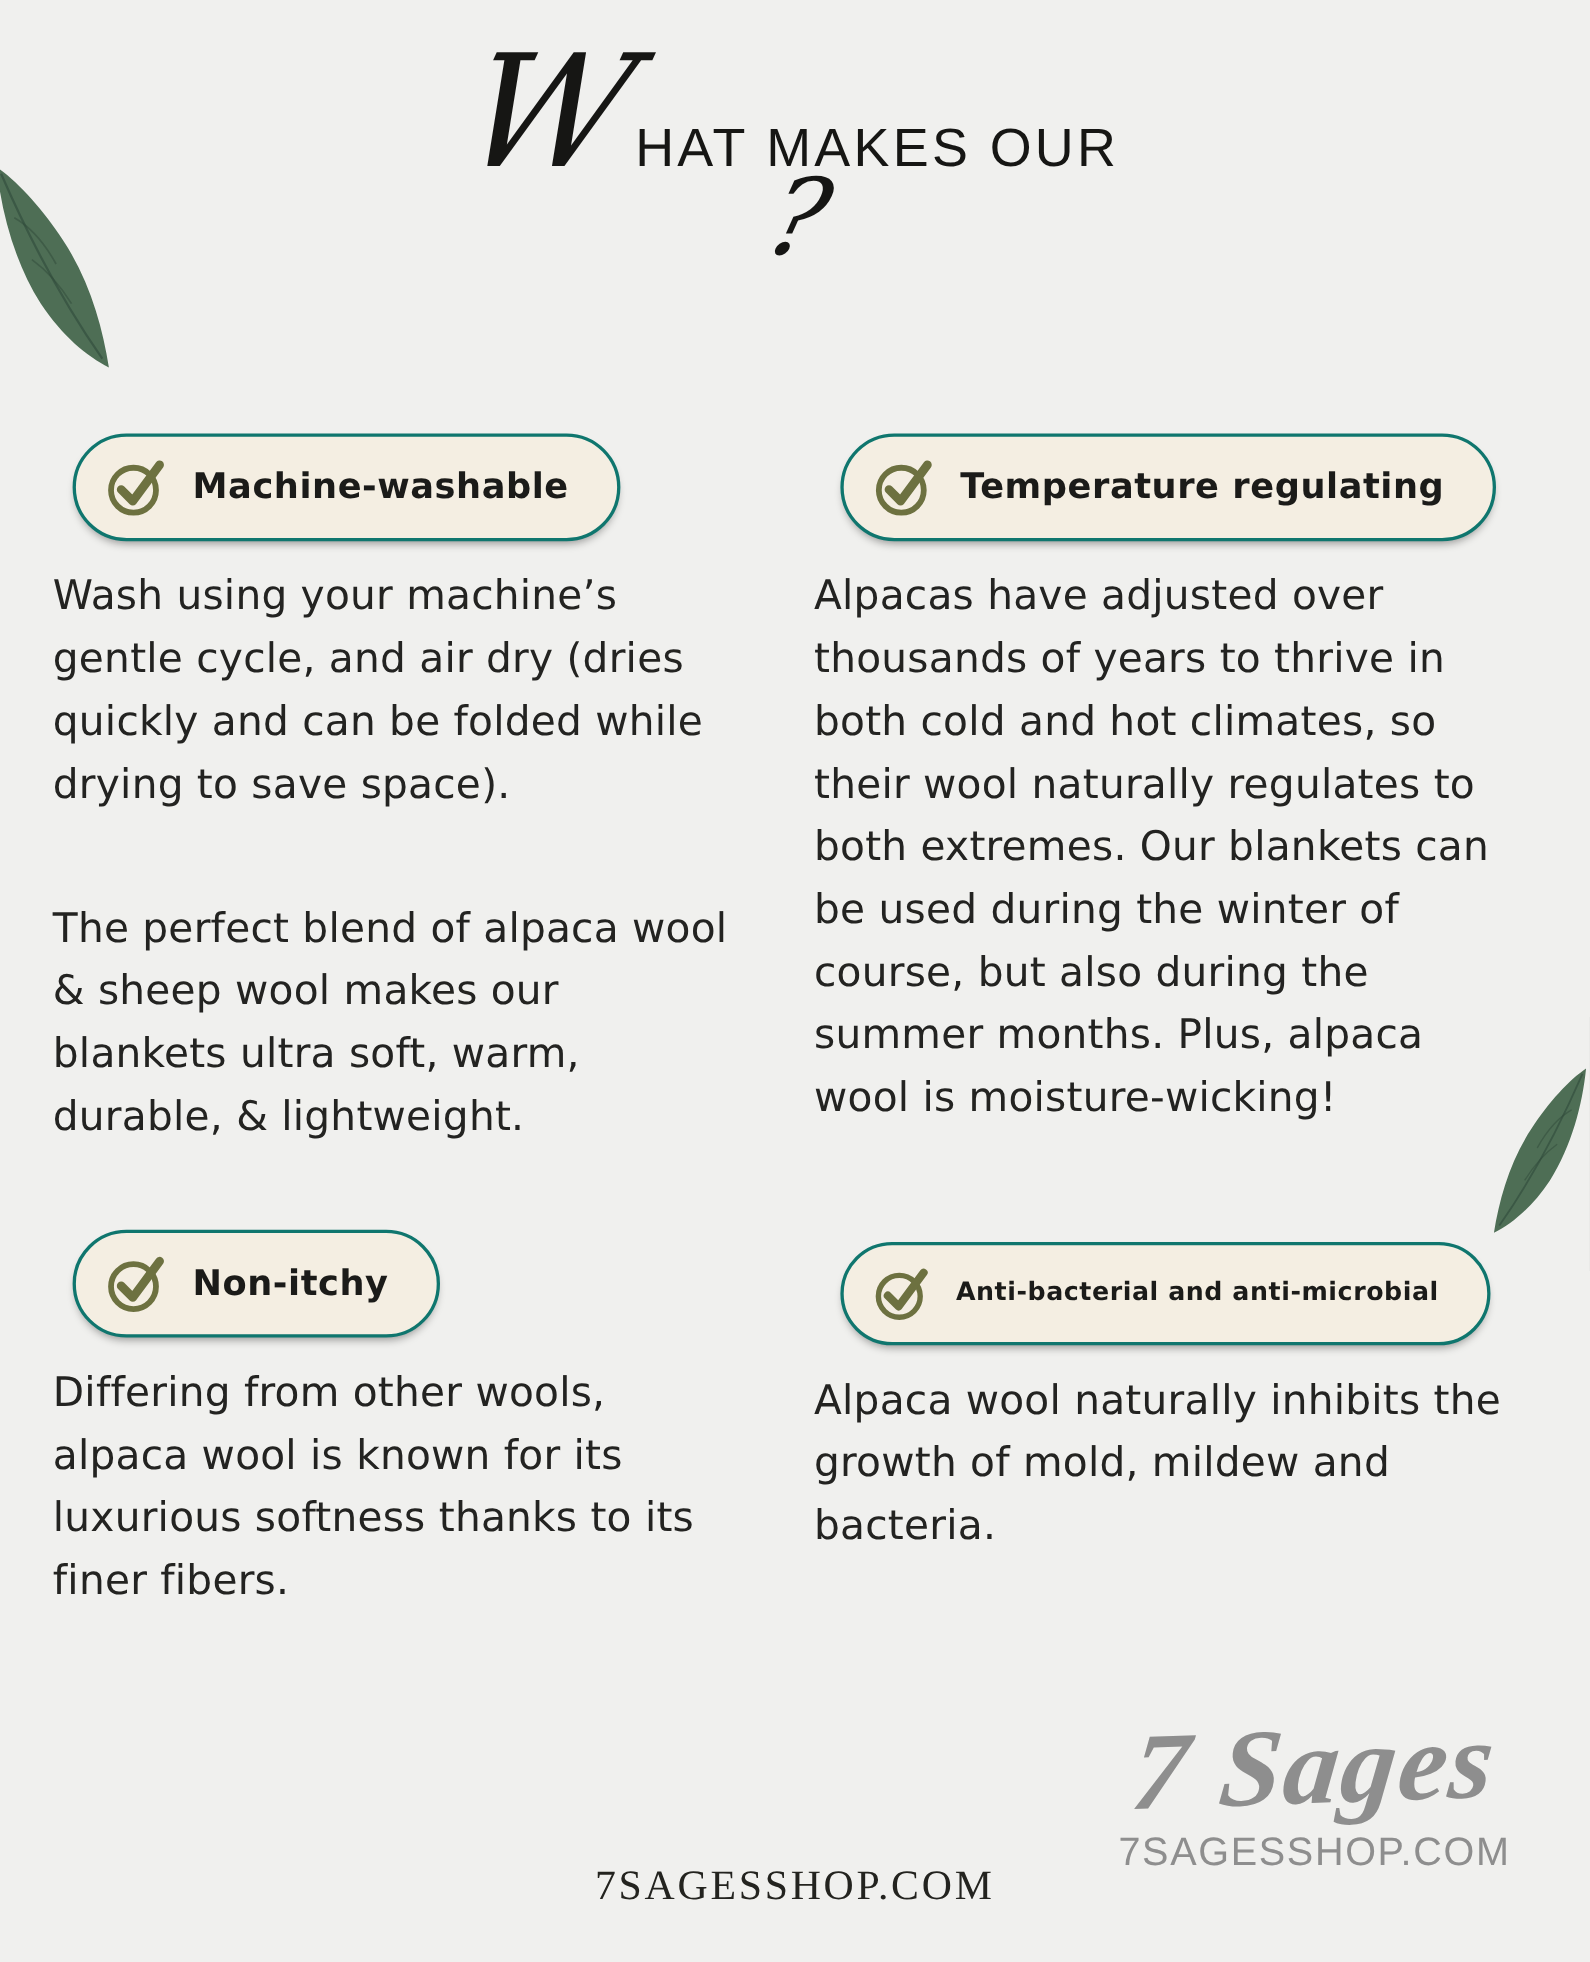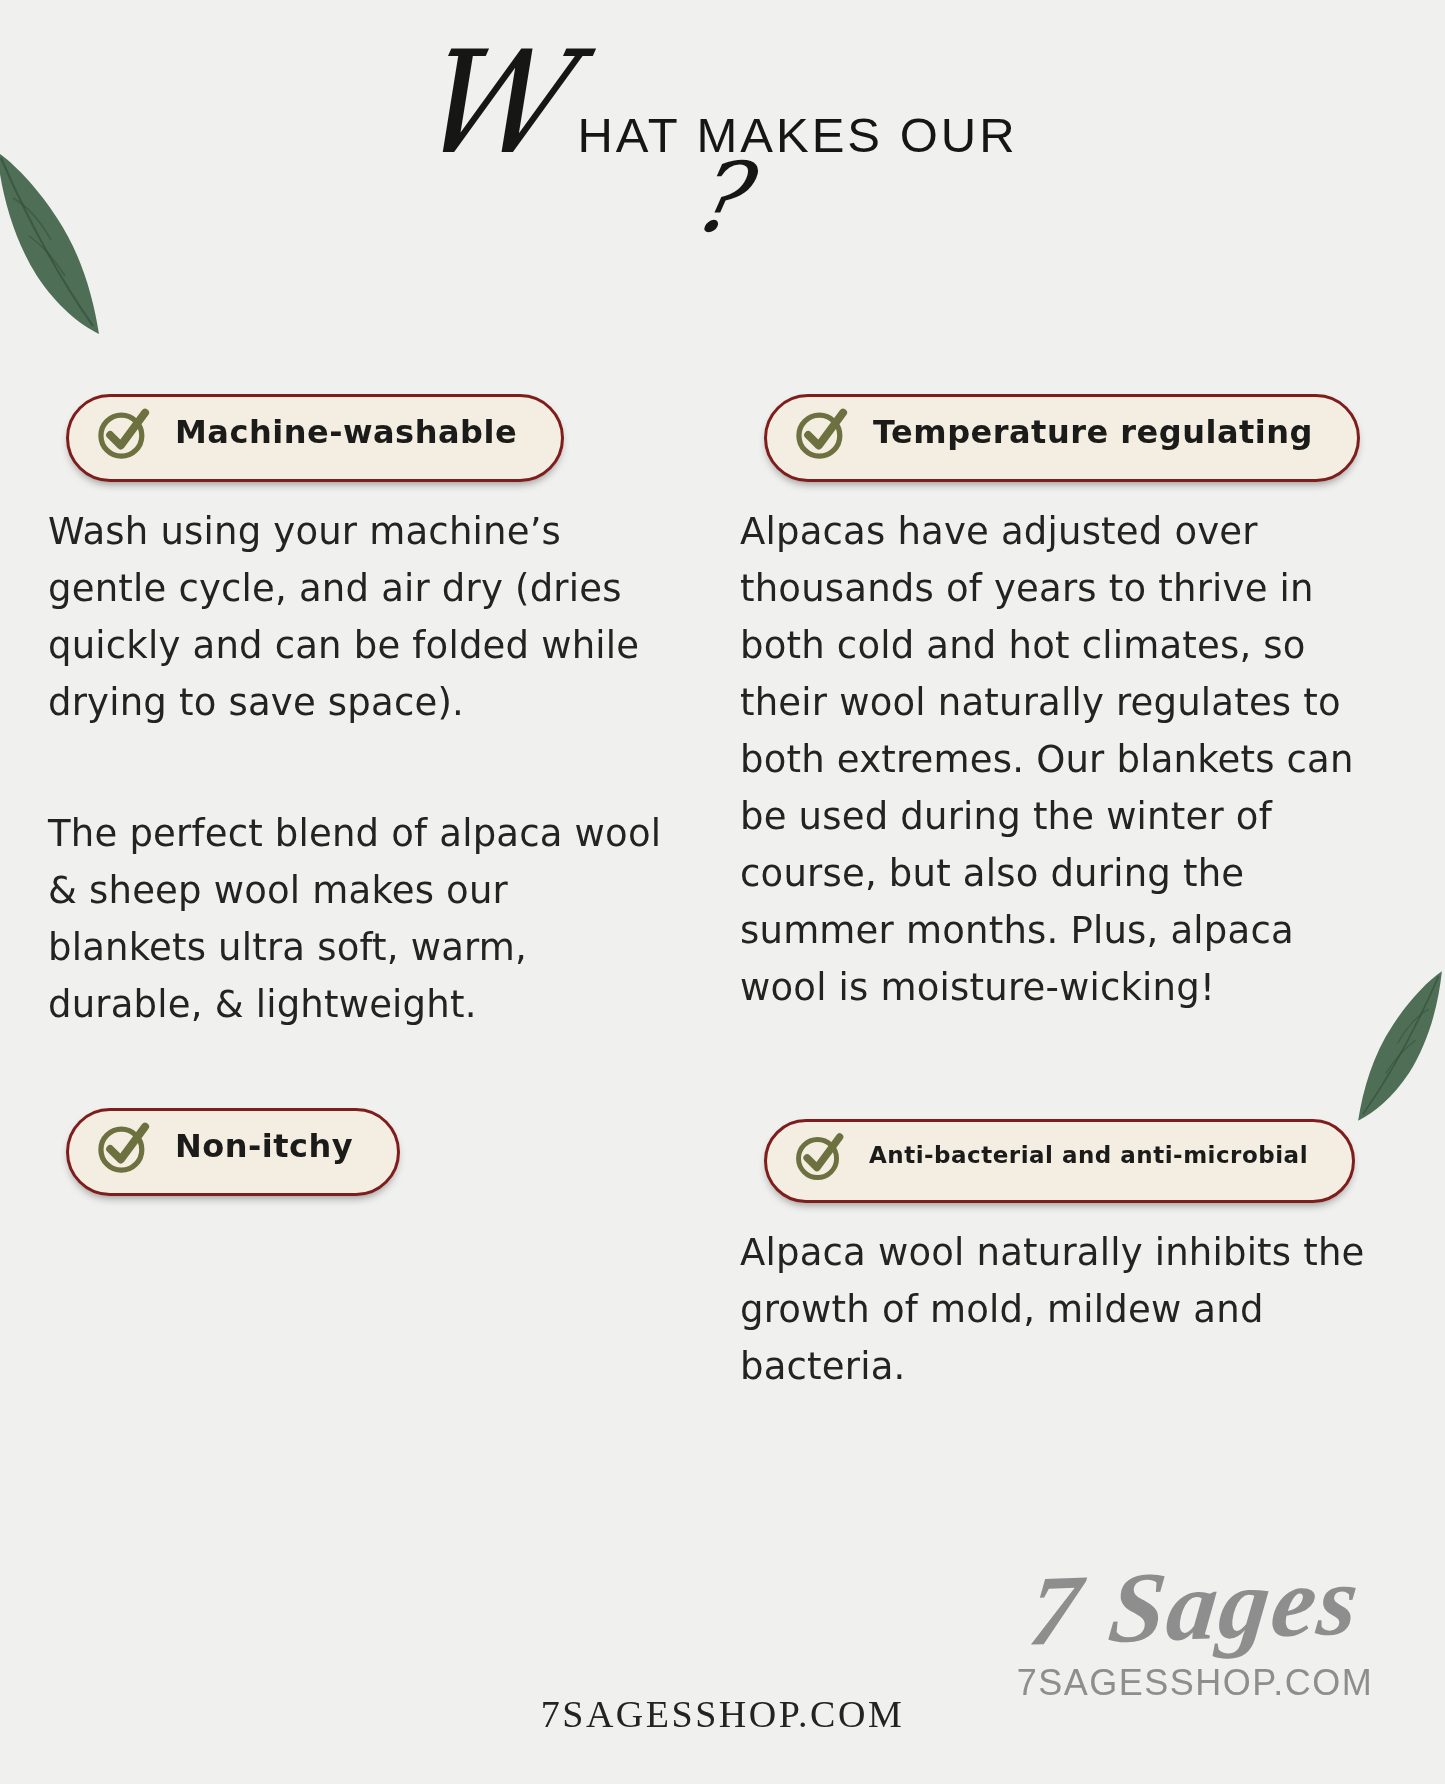--- a/index.html
+++ b/index.html
@@ -26,22 +26,22 @@
   .script-q{font-size:96px;line-height:.5;transform:skewX(-14deg);margin-left:8px;}
 
   
   .col{position:absolute;top:394px;display:block;}
   .col-left{left:48px;width:628px;}
   .col-right{left:740px;width:650px;}
 
   
   .pill{
     display:inline-flex;align-items:center;gap:22px;
-    background:#f4eee2;border:3px solid #7f1d1d;border-radius:70px;
-    padding:7px 44px 17px 26px;margin:0 0 22px 18px;
+    background:#f4eee2;border:3px solid #0f766e;border-radius:70px;
+    padding:17px 44px 17px 26px;margin:0 0 22px 18px;
     box-shadow:0 5px 8px -3px rgba(0,0,0,.38);
   }
   .col-right .pill{margin-left:24px;}
   .pill-label{
     font-weight:bold;font-size:32px;line-height:1.3;color:#1b1b19;
     letter-spacing:.5px;
   }
   .pill.narrow{margin-top:28px;}
   .pill.narrow .pill-label{font-size:23px;max-width:445px;}
   .check{width:58px;height:58px;flex:none;display:inline-block;}
@@ -121,20 +121,21 @@
 
     <div class="pill">
       <span class="check">
         <svg viewBox="0 0 44 44" width="100%" height="100%">
           <circle cx="20" cy="24" r="15.5" fill="none" stroke="#6d7140" stroke-width="4"></circle>
           <path d="M11.5 23.5 L19.5 31.5 L38 6.5" fill="none" stroke="#6d7140" stroke-width="6" stroke-linecap="round" stroke-linejoin="round"></path>
         </svg>
       </span>
       <span class="pill-label">Non-itchy</span>
     </div>
+    <p class="para">Differing from other wools, alpaca wool is known for its luxurious softness thanks to its finer fibers.</p>
 
   </div>
 
   <div class="col col-right">
 
     <div class="pill">
       <span class="check">
         <svg viewBox="0 0 44 44" width="100%" height="100%">
           <circle cx="20" cy="24" r="15.5" fill="none" stroke="#6d7140" stroke-width="4"></circle>
           <path d="M11.5 23.5 L19.5 31.5 L38 6.5" fill="none" stroke="#6d7140" stroke-width="6" stroke-linecap="round" stroke-linejoin="round"></path>

